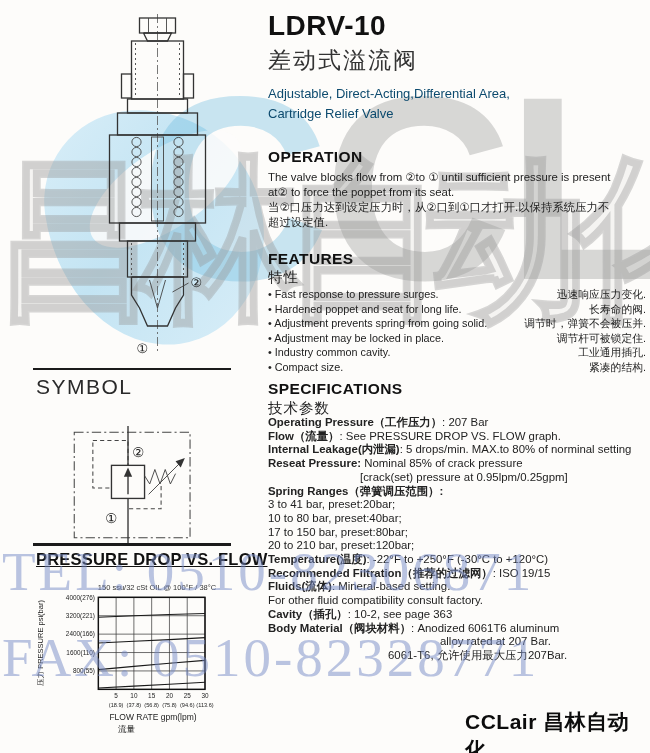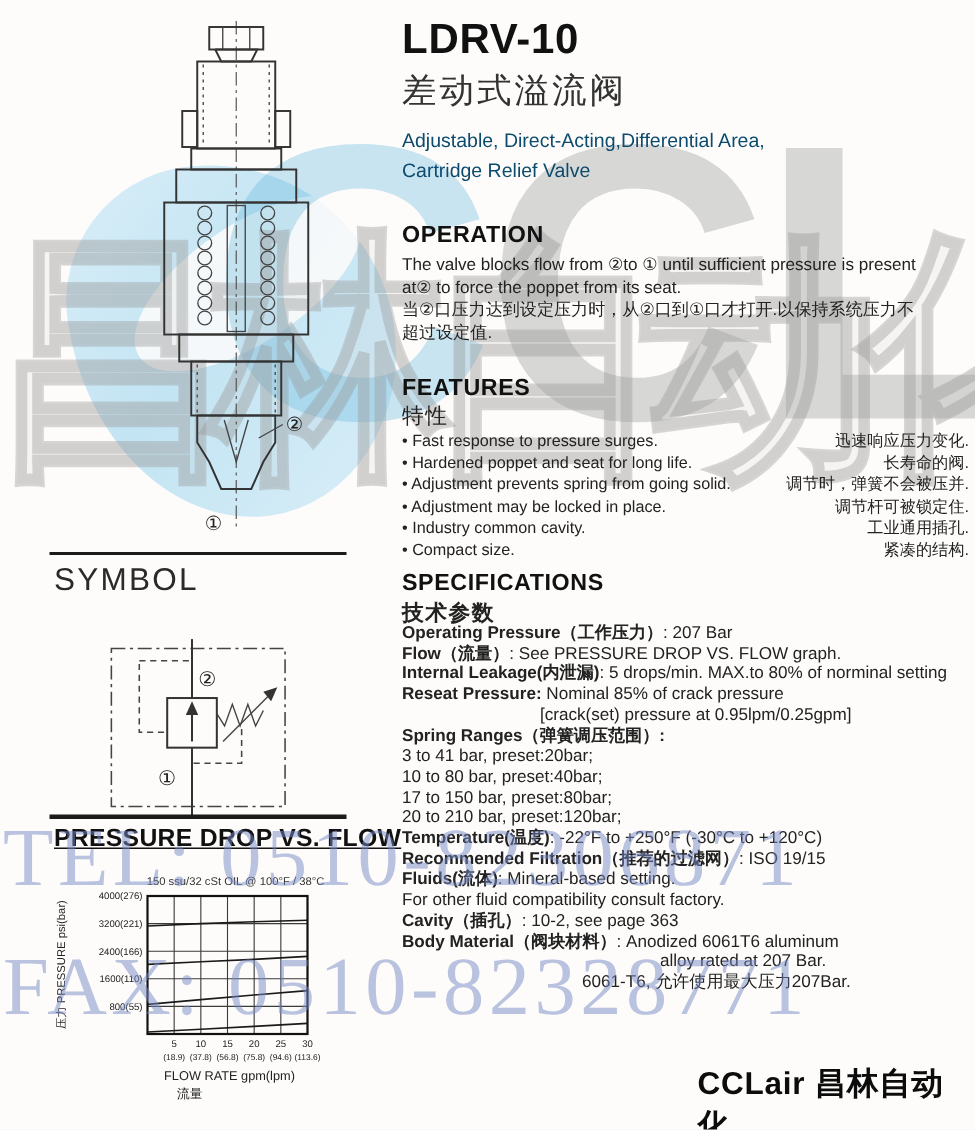--- a/index.html
+++ b/index.html
@@ -239,21 +239,21 @@
     <span class="fz">工业通用插孔.</span>
   </div>
 
   <div class="feat-row">
     <span class="fe">• Compact size.</span>
     <span class="fz">紧凑的结构.</span>
   </div>
 </div>
 
   <div class="abs h-sec z2" style="left:268px;top:380px;">SPECIFICATIONS</div>
-  <div class="abs h-sec-zh z2" style="left:268px;top:399px;font-weight:bold;">技术参数</div>
+  <div class="abs h-sec-zh z2" style="left:268px;top:399px;">技术参数</div>
   <div class="abs z2" id="spec-list">
   <div class="spec-line">
     <span class="sb">Operating Pressure（工作压力）</span><span class="sr">: 207 Bar</span>
   </div>
 
   <div class="spec-line">
     <span class="sb">Flow（流量）</span><span class="sr">: See PRESSURE DROP VS. FLOW graph.</span>
   </div>
 
   <div class="spec-line">

